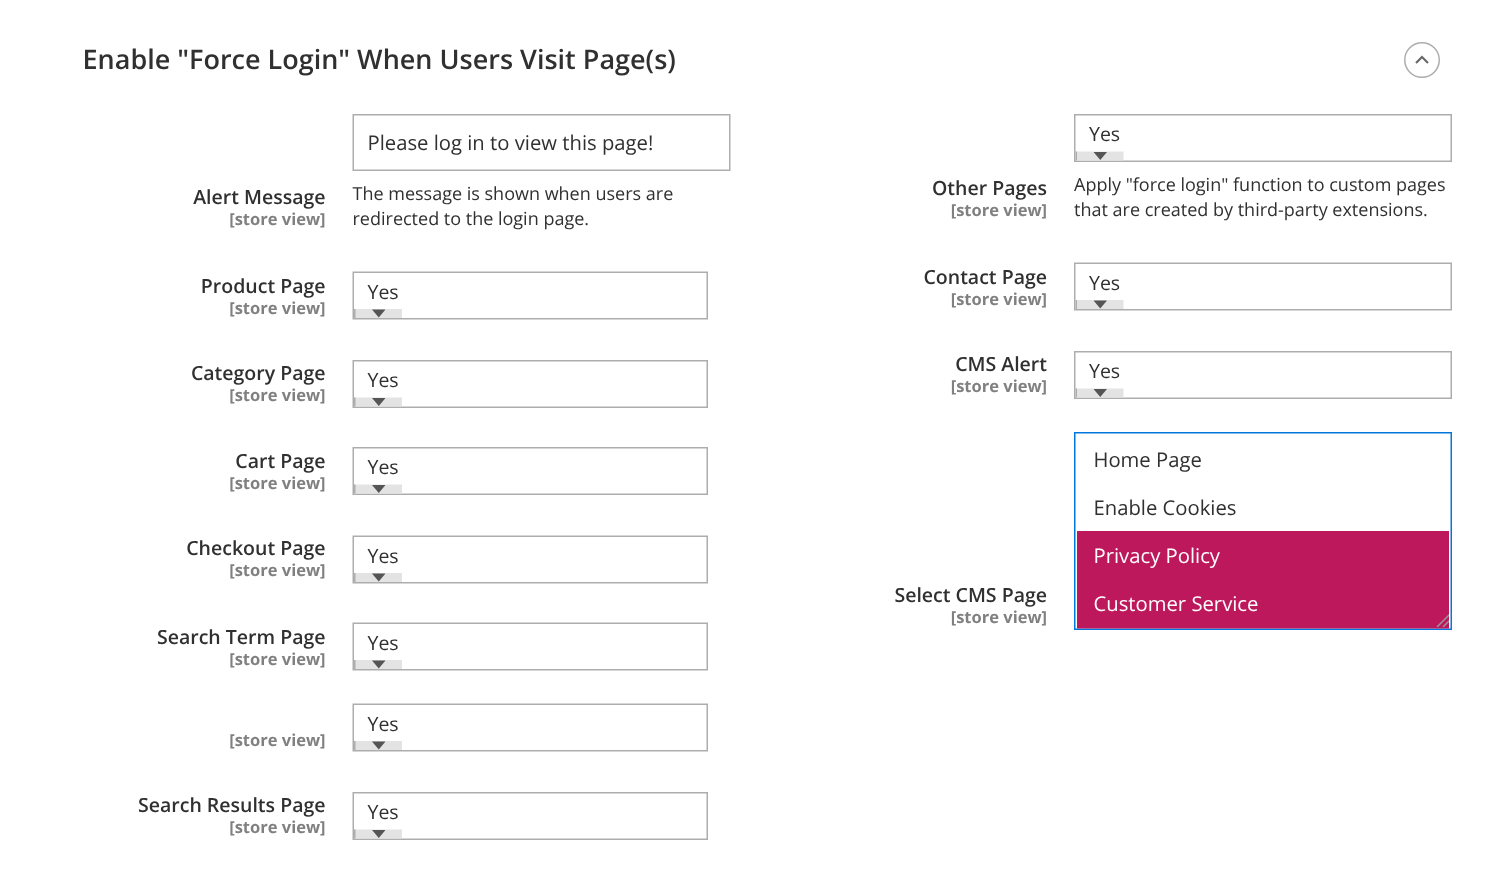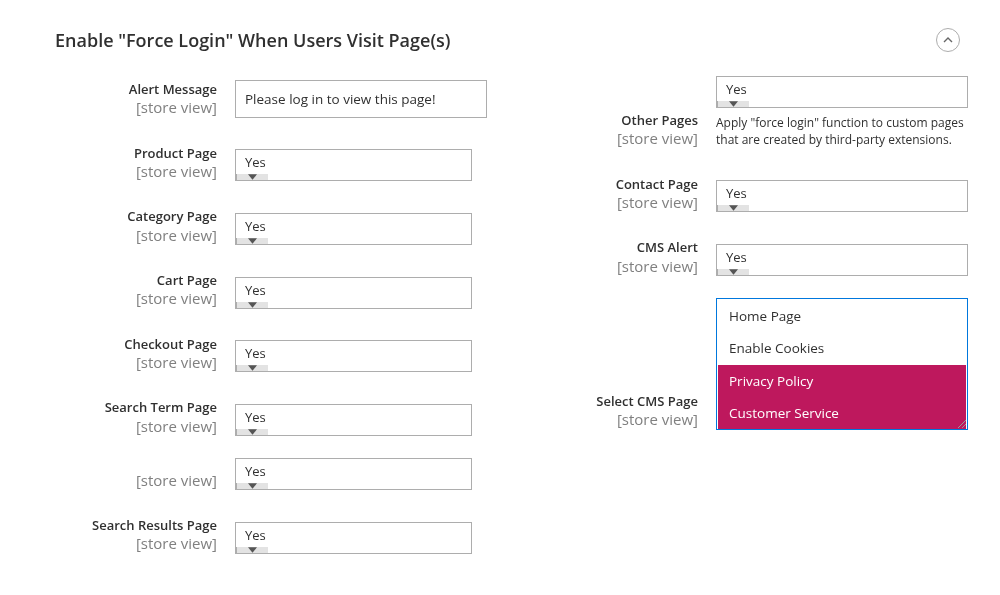--- a/index.html
+++ b/index.html
@@ -56,23 +56,23 @@
     flex-shrink: 0;
   }
   .flabel {
     font-size: 13px;
     font-weight: 600;
     color: #303030;
     line-height: 1.4;
   }
   .scope {
     display: block;
-    font-size: 15px;
+    font-size: 11px;
     color: #808080;
-    font-weight: 400;
+    font-weight: 700;
     margin-top: 0;
     line-height: 1.3;
   }
   .control { flex: 1; }
   .text-input {
     width: 252px;
     height: 32px;
     padding: 18px 9px;
     font-size: 13.5px;
     font-family: inherit;
@@ -156,20 +156,21 @@
 
     <div class="col">
 
       <div class="field">
         <div class="label-wrap">
           <span class="flabel">Alert Message</span>
           <span class="scope">[store view]</span>
         </div>
         <div class="control">
           <input type="text" class="text-input" value="Please log in to view this page!" style="">
+          <div class="note">The message is shown when users are redirected to the login page.</div>
         </div>
       </div>
 
       <div class="field">
         <div class="label-wrap">
           <span class="flabel">Product Page</span>
           <span class="scope">[store view]</span>
         </div>
         <div class="control">
           <div class="select-wrap">

